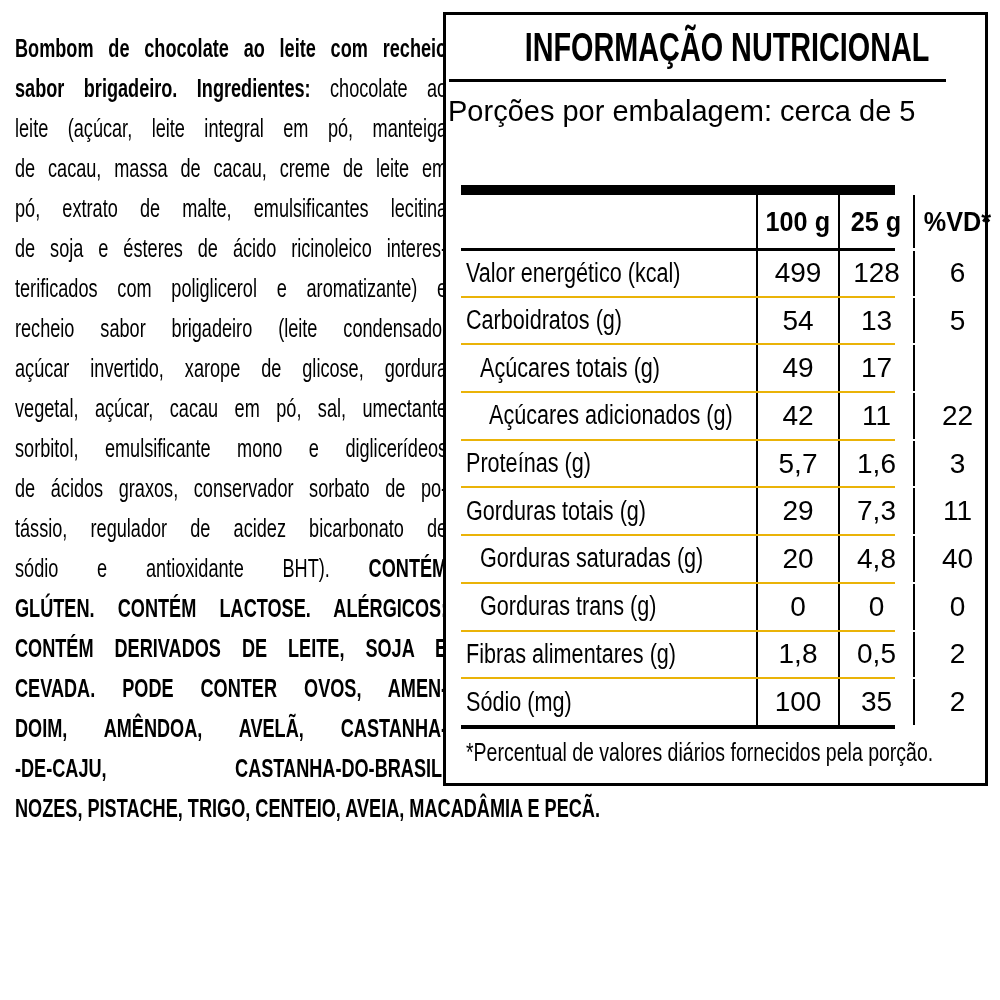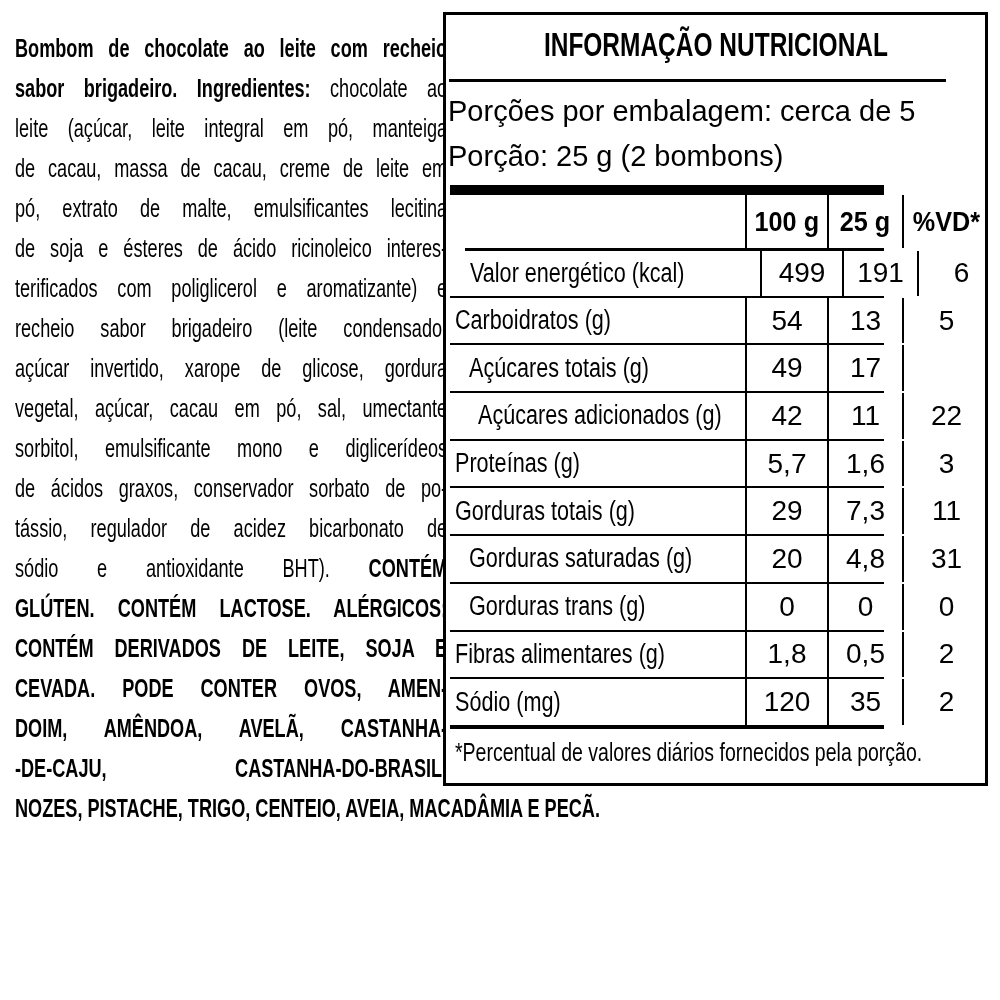--- a/index.html
+++ b/index.html
@@ -25,42 +25,42 @@
 
   
   .ntable {
     position: absolute; left: 443px; top: 12px;
     width: 545px; height: 774px;
     border: 3px solid #000; box-sizing: border-box;
     background: #fff;
   }
   .nt-title {
     position: absolute; top: 10px; left: 0; width: 100%;
-    text-align: center; font-weight: bold; font-size: 34px;
+    text-align: right; font-weight: bold; font-size: 40px;
     white-space: nowrap;
   }
   .nt-title .sq {
     display: inline-block; transform: scaleX(0.72);
     transform-origin: 50% 50%; white-space: nowrap;
   }
   .nt-sep { position: absolute; top: 64px; left: 3px; width: 497px; height: 2.5px; background: #000; }
   .nt-serv {
     position: absolute; top: 74px; left: 2px;
     font-size: 29px; line-height: 45px; white-space: nowrap;
   }
-  .nt-body { position: absolute; top: 170px; left: 4px; width: 434px; text-align: right; }
+  .nt-body { position: absolute; top: 170px; left: 15px; width: 434px; text-align: right; }
   .nt-bar { height: 10px; background: #000; }
 
   .t-row {
     display: grid; grid-template-columns: 295px 82px 75px 87px;
     height: 47.7px; box-sizing: border-box;
-    border-top: 2px solid #000000;
+    border-top: 2px solid #eab308;
   }
   .t-row.head { height: 53px; border-top: none; }
-  .t-row.first { border-top: 3px solid #000; margin-left: 15px; }
+  .t-row.first { border-top: 3px solid #000; }
   .c { display: flex; align-items: center; justify-content: center; font-size: 28px; overflow: visible; }
   .c.v { border-left: 2px solid #000; }
   .c.lab { justify-content: flex-start; }
   .c.lab .cond-l {
     display: inline-block; transform: scaleX(0.8); transform-origin: 0 50%;
     white-space: nowrap; font-size: 27px;
   }
   .t-row.head .c { font-weight: bold; }
   .t-row.head .c .sq {
     display: inline-block; transform: scaleX(0.9); transform-origin: 50% 50%;
@@ -105,21 +105,20 @@
     </div>
 </div>
 
 <div class="ntable">
   <div class="nt-title">
     <span class="sq">INFORMAÇÃO NUTRICIONAL</span>
   </div>
   <div class="nt-sep"></div>
   <div class="nt-serv">
     <div>Porções por embalagem: cerca de 5</div>
-    <div>Porção: 25 g (2 bombons)</div>
   </div>
   <div class="nt-body">
     <div class="nt-bar"></div>
     <div class="t-row head">
       <div class="c lab"></div>
       <div class="c v">
           <span class="sq">100 g</span>
         </div>
       <div class="c v">
           <span class="sq">25 g</span>
@@ -127,21 +126,21 @@
       <div class="c v">
           <span class="sq">%VD*</span>
         </div>
     </div>
     <div id="nt-rows">
         <div class="t-row first">
           <div class="c lab ind-0">
             <span class="cond-l">Valor energético (kcal)</span>
           </div>
           <div class="c v">499</div>
-          <div class="c v">191</div>
+          <div class="c v">128</div>
           <div class="c v">6</div>
         </div>
         <div class="t-row">
           <div class="c lab ind-0">
             <span class="cond-l">Carboidratos (g)</span>
           </div>
           <div class="c v">54</div>
           <div class="c v">13</div>
           <div class="c v">5</div>
         </div>
@@ -176,21 +175,21 @@
           <div class="c v">29</div>
           <div class="c v">7,3</div>
           <div class="c v">11</div>
         </div>
         <div class="t-row">
           <div class="c lab ind-1">
             <span class="cond-l">Gorduras saturadas (g)</span>
           </div>
           <div class="c v">20</div>
           <div class="c v">4,8</div>
-          <div class="c v">31</div>
+          <div class="c v">40</div>
         </div>
         <div class="t-row">
           <div class="c lab ind-1">
             <span class="cond-l">Gorduras trans (g)</span>
           </div>
           <div class="c v">0</div>
           <div class="c v">0</div>
           <div class="c v">0</div>
         </div>
         <div class="t-row">
@@ -198,21 +197,21 @@
             <span class="cond-l">Fibras alimentares (g)</span>
           </div>
           <div class="c v">1,8</div>
           <div class="c v">0,5</div>
           <div class="c v">2</div>
         </div>
         <div class="t-row">
           <div class="c lab ind-0">
             <span class="cond-l">Sódio (mg)</span>
           </div>
-          <div class="c v">120</div>
+          <div class="c v">100</div>
           <div class="c v">35</div>
           <div class="c v">2</div>
         </div>
       </div>
     <div class="thickline"></div>
     <div class="nt-foot">
       <span class="sq">*Percentual de valores diários fornecidos pela porção.</span>
     </div>
   </div>
 </div>

